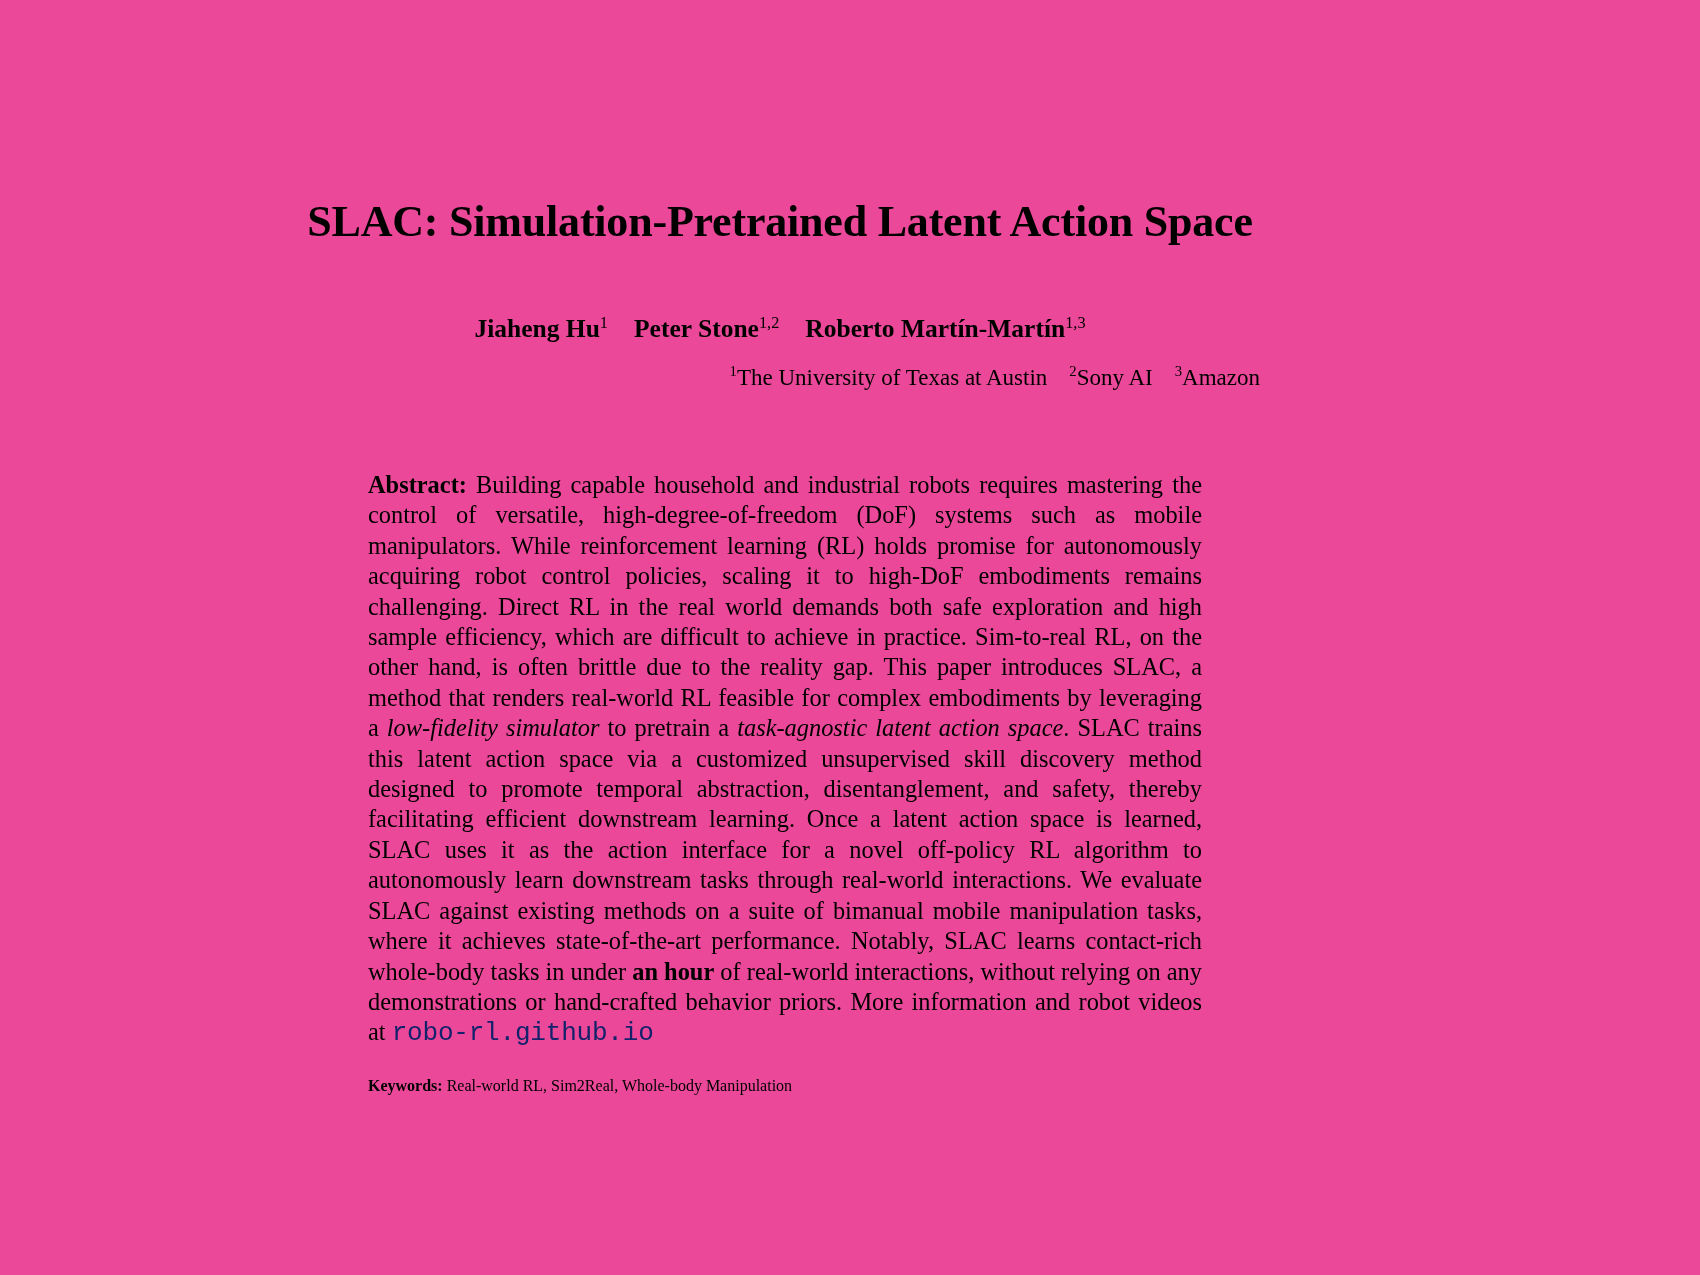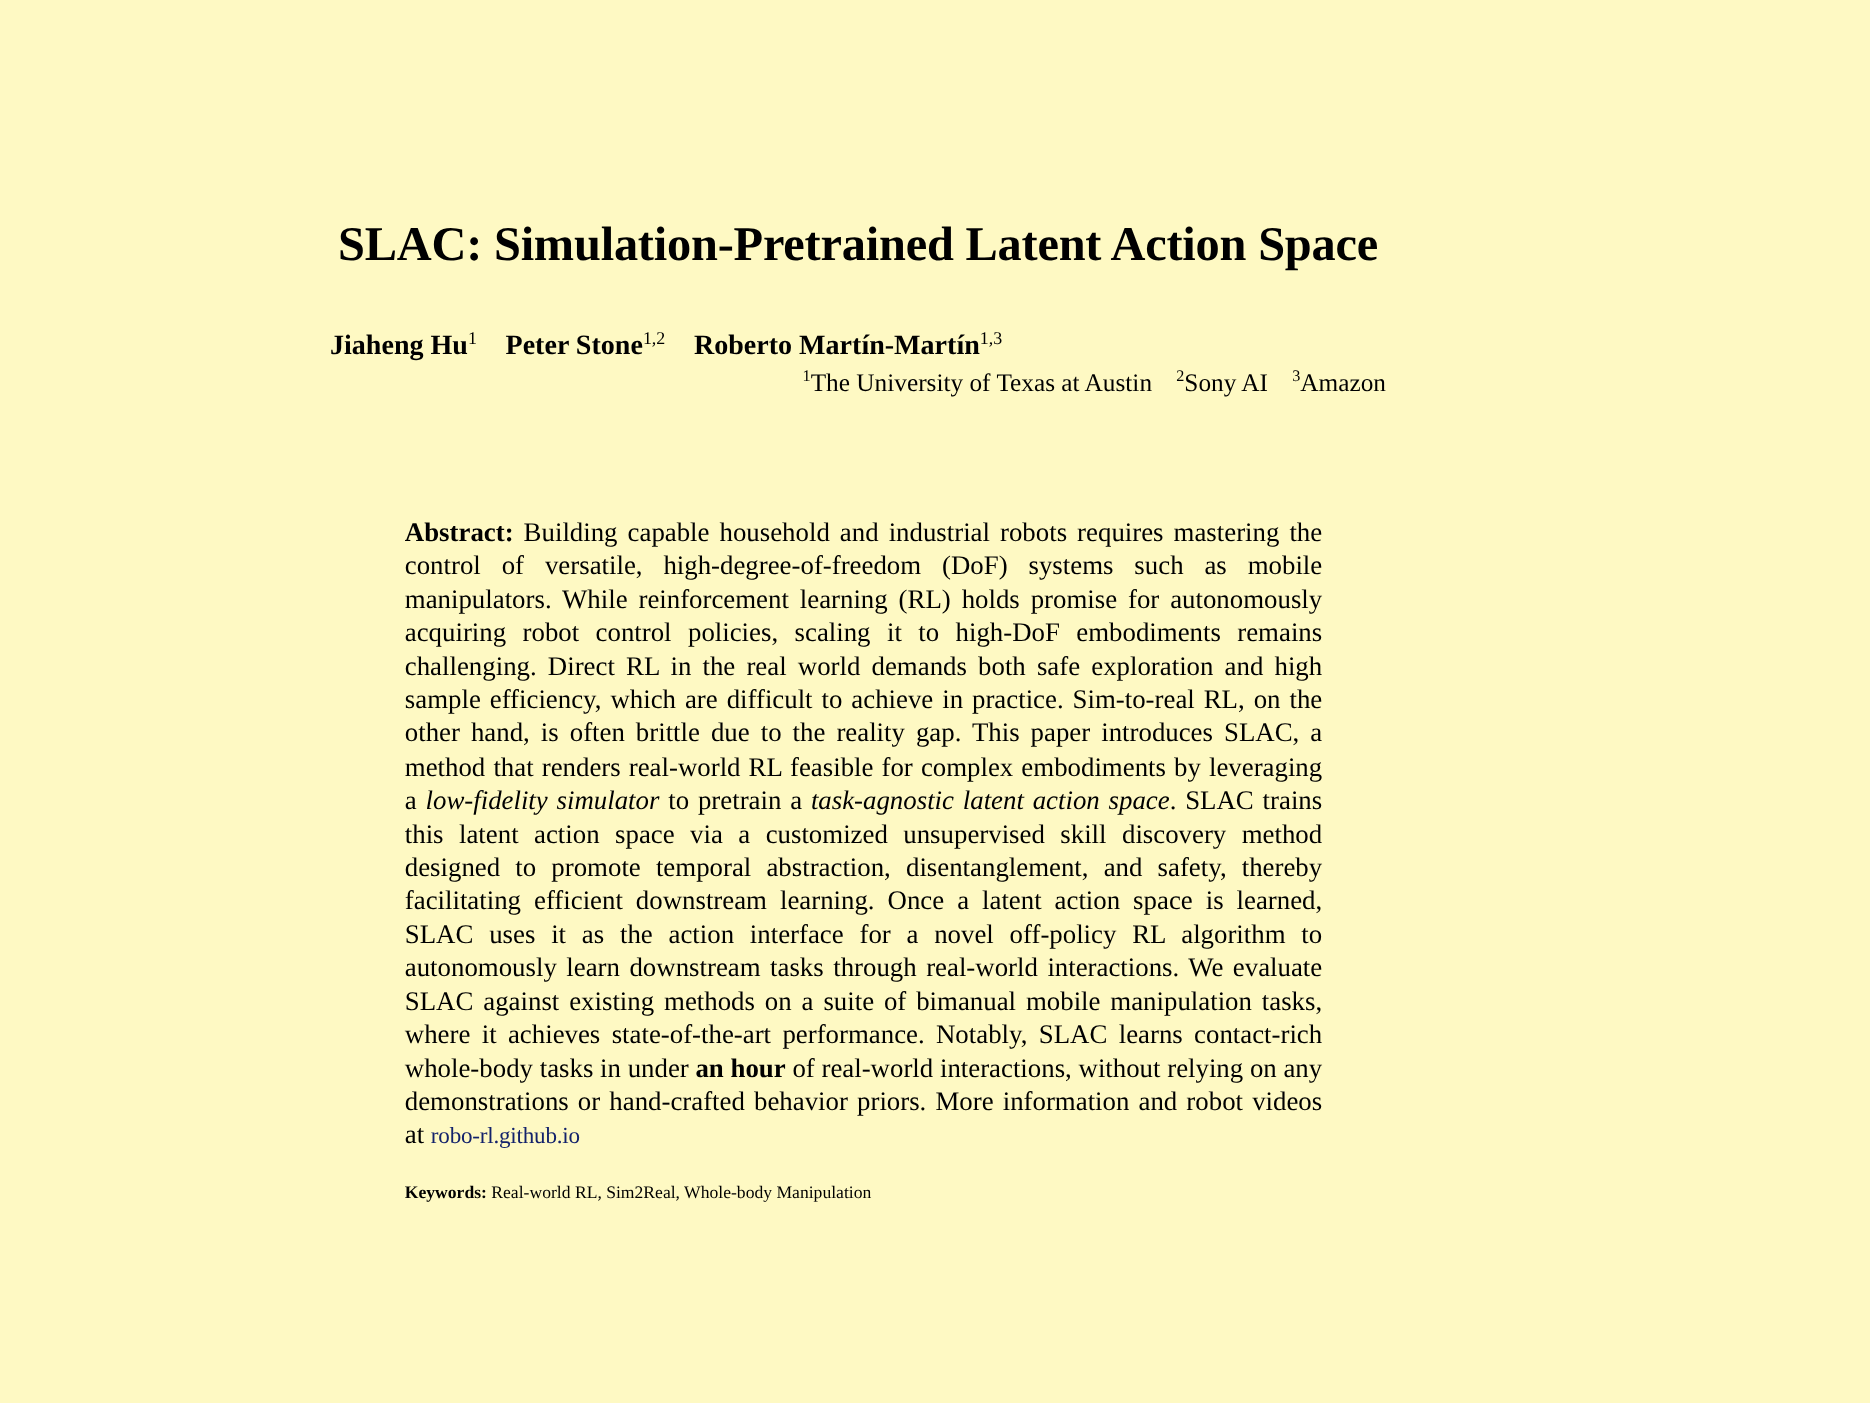--- a/index.html
+++ b/index.html
@@ -14,21 +14,21 @@
     overflow: hidden;
     position: relative;
     font-family: "Liberation Serif", "DejaVu Serif", serif;
     color: #000000;
     -webkit-font-smoothing: antialiased;
   }
 
   .page {
     position: absolute;
     inset: 0;
-    background: #fef9c3;
+    background: #ec4899;
   }
 
   
   .arxiv-stamp-wrap {
     position: absolute;
     left: 0px;
     top: 0px;
     width: 130px;
     height: 1275px;
     overflow: hidden;
@@ -48,23 +48,23 @@
     padding-top: 196px;
     font-size: 44px;
     font-weight: bold;
     line-height: 1.18;
     text-align: center;
     letter-spacing: -0.2px;
   }
   .title .line { display: block; }
 
   .authors {
-    margin: 0;
+    margin: 15px;
     padding-top: 50px;
-    text-align: left;
+    text-align: center;
     font-size: 25.5px;
     font-weight: bold;
     line-height: 1.25;
   }
   .authors .author { white-space: nowrap; }
   .authors .gap { display: inline-block; width: 26px; }
 
   .affiliations {
     margin: 0;
     padding-top: 4px;
@@ -96,23 +96,23 @@
     text-align: justify;
     text-justify: inter-word;
     hyphens: none;
   }
   .abstract .lead {
     font-weight: bold;
   }
   .abstract i { font-style: italic; }
   .abstract b { font-weight: bold; }
   .url {
-    font-family: Liberation Serif, serif;
+    font-family: Liberation Mono, monospace;
     color: #13226b;
-    font-size: 21px;
+    font-size: 26px;
     letter-spacing: -0.2px;
     text-decoration: none;
   }
 
   .keywords {
     margin: 0;
     padding-top: 22px;
     font-size: 16px;
     line-height: 30.4px;
     text-align: left;

